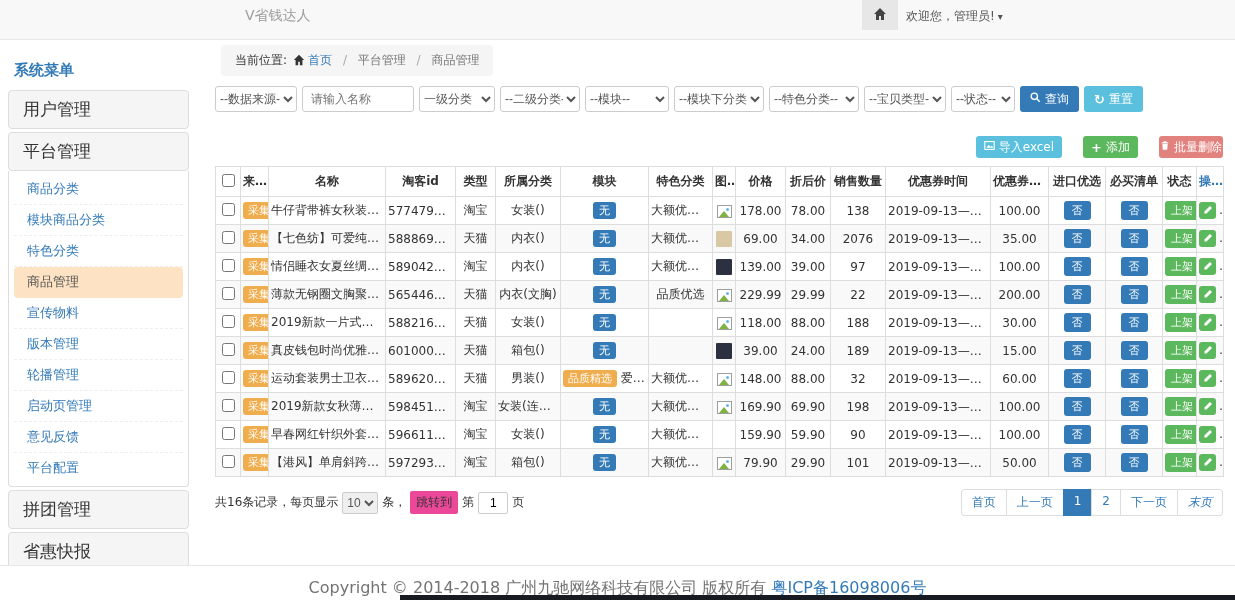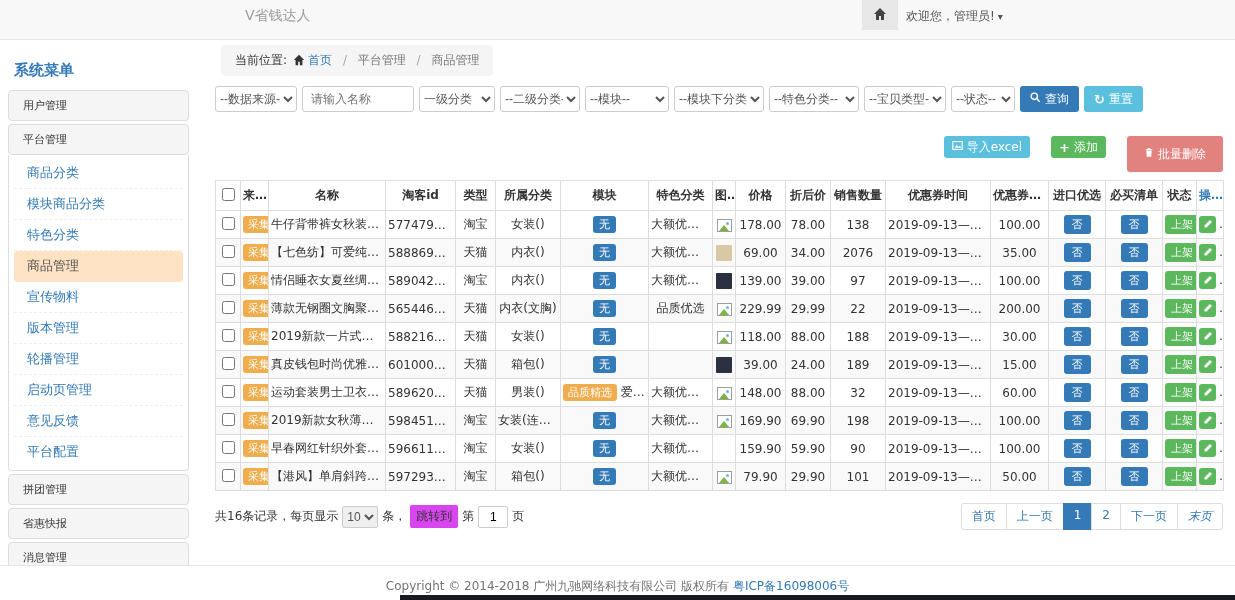--- a/index.html
+++ b/index.html
@@ -9,21 +9,21 @@
   
   .topbar { position:absolute; top:0; left:0; right:0; height:40px; background:#f8f8f8; border-bottom:1px solid #e7e7e7; }
   .brand { position:absolute; left:245px; top:7px; font-size:14px; color:#9d9d9d; }
   .home-box { position:absolute; left:862px; top:0; width:36px; height:30px; background:#e7e7e7; display:flex; align-items:center; justify-content:center; cursor:pointer; }
   .welcome { position:absolute; left:906px; top:8px; font-size:12px; color:#555; cursor:pointer; }
   .welcome .caret { color:#555; font-size:10px; margin-left:3px; }
 
   
   .sidebar { position:absolute; left:8px; top:55px; width:181px; }
   .sidebar-title { color:#337ab7; font-weight:bold; font-size:15px; padding:6px 6px 10px 6px; }
-  .side-group { background:#f5f5f5; border:1px solid #ddd; border-radius:4px; padding:7px 14px; font-size:11px; color:#333; margin-bottom:3px; cursor:pointer; }
+  .side-group { background:#f5f5f5; border:1px solid #ddd; border-radius:4px; padding:7px 14px; font-size:17px; color:#333; margin-bottom:3px; cursor:pointer; }
   .submenu { background:#fff; border:1px solid #ddd; border-top:none; border-radius:0 0 4px 4px; margin:-3px 0 3px 0; padding:3px 5px; }
   .sub-item { padding:6px 13px; color:#337ab7; font-size:13px; border-bottom:1px dashed #eee; cursor:pointer; }
   .sub-item:last-child { border-bottom:none; }
   .sub-item.active { background:#fde3c3; border-radius:4px; color:#555; border-bottom-color:transparent; }
 
   
   .content { position:absolute; left:215px; top:45px; width:1008px; }
   .breadcrumb { display:inline-block; background:#f5f5f5; border-radius:4px; padding:7px 14px; font-size:12px; color:#333; margin-left:6px; }
   .breadcrumb a { color:#337ab7; text-decoration:none; cursor:pointer; }
   .breadcrumb .sep { color:#a9a9a9; margin:0 7px; }
@@ -36,21 +36,21 @@
   .filter-bar input[type=text] { height:26px; border:1px solid #ccc; border-radius:3px; font-size:12px; padding:0 8px; color:#555; }
   .btn { border:none; border-radius:3px; color:#fff; font-size:12px; cursor:pointer; display:inline-flex; align-items:center; gap:4px; justify-content:center; font-family:inherit; }
   .btn-search { background:#337ab7; height:26px; padding:0 10px; }
   .btn-reset { background:#5bc0de; height:26px; padding:0 10px; }
   .refresh-glyph { font-size:13px; font-weight:bold; }
 
   
   .toolbar { margin-top:24px; display:flex; justify-content:flex-end; gap:21px; }
   .btn-import { background:#5bc0de; height:22px; padding:0 8px; }
   .btn-add { background:#5cb85c; height:22px; padding:0 8px; }
-  .btn-batch { background:#e2827e; height:36px; padding:0 17px; }
+  .btn-batch { background:#e2827e; height:22px; padding:0 1px; }
   .plus-glyph { font-size:13px; font-weight:bold; }
 
   
   table { margin-top:8px; width:100%; border-collapse:collapse; table-layout:fixed; font-size:12px; }
   th, td { border:1px solid #ddd; text-align:center; padding:4px 2px; overflow:hidden; white-space:nowrap; text-overflow:ellipsis; }
   th { padding:6px 2px; font-weight:bold; color:#333; background:#fff; }
   th.ops-header { color:#337ab7; }
   tbody tr:nth-child(even) td { background:#f9f9f9; }
   .badge-orange { background:#f0ad4e; color:#fff; padding:1px 5px; border-radius:3px; font-size:11px; display:inline-block; }
   .badge-blue { background:#337ab7; color:#fff; padding:1px 6px; border-radius:3px; font-size:11px; display:inline-block; }
@@ -63,30 +63,30 @@
   .icon-broken::before { content:''; position:absolute; top:2px; right:2px; width:3px; height:3px; border-radius:50%; background:#64b5f6; }
   .icon-broken::after { content:''; position:absolute; bottom:0; left:1px; border-left:5px solid transparent; border-right:5px solid transparent; border-bottom:6px solid #7cb342; }
   .icon-thumb { display:inline-block; width:16px; height:16px; vertical-align:middle; border-radius:1px; }
   .icon-beige { background:#d8c9a4; }
   .icon-dark { background:#2b3140; }
 
   
   .pager-row { margin-top:12px; display:flex; justify-content:space-between; align-items:center; font-size:12px; color:#333; }
   .pager-left { display:flex; align-items:center; gap:4px; }
   .pager-left select { height:22px; border:1px solid #ccc; border-radius:2px; font-size:12px; color:#555; }
-  .jump-chip { background:#d946ef; padding:3px 6px; border-radius:2px; cursor:pointer; }
+  .jump-chip { background:#ec4899; padding:3px 6px; border-radius:2px; cursor:pointer; }
   .jump-input { width:30px; height:22px; border:1px solid #ccc; border-radius:2px; text-align:center; font-size:12px; }
   .pager-right { display:flex; }
   .page-btn { border:1px solid #ddd; padding:4px 10px; margin-left:-1px; color:#337ab7; background:#fff; cursor:pointer; }
   .page-btn:first-child { border-radius:3px 0 0 3px; margin-left:0; }
   .page-btn:last-child { border-radius:0 3px 3px 0;font-style:italic; }
   .page-btn.active { background:#337ab7; color:#fff; border-color:#337ab7; }
 
   
-  .footer { position:absolute; left:0; right:0; bottom:0; height:35px; background:#fff; border-top:1px solid #e7e7e7; text-align:center; padding-top:12px; font-size:12px; color:#737373; z-index:5; }
+  .footer { position:absolute; left:0; right:0; bottom:0; height:35px; background:#fff; border-top:1px solid #e7e7e7; text-align:center; padding-top:12px; font-size:16px; color:#737373; z-index:5; }
   .footer a { color:#337ab7; text-decoration:none; cursor:pointer; }
   .dark-strip { position:absolute; bottom:0; left:400px; right:0; height:5px; background:#181c22; z-index:6; }
 </style>
 </head>
 <body>
 
 <div class="page">
 
   <div class="topbar">
     <div class="brand">V省钱达人</div>

